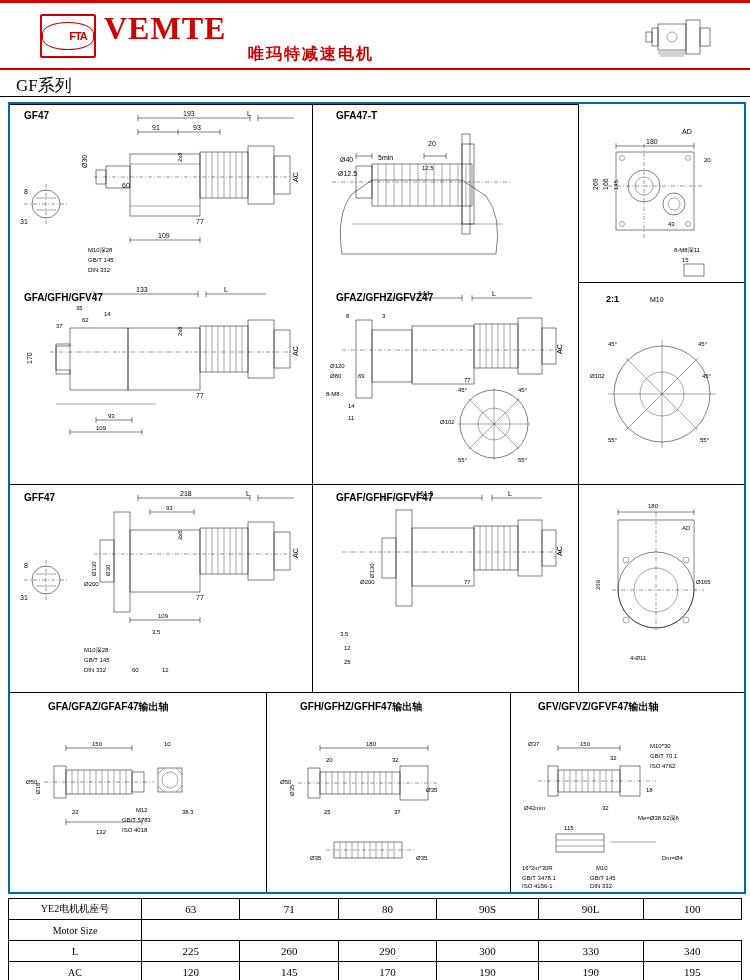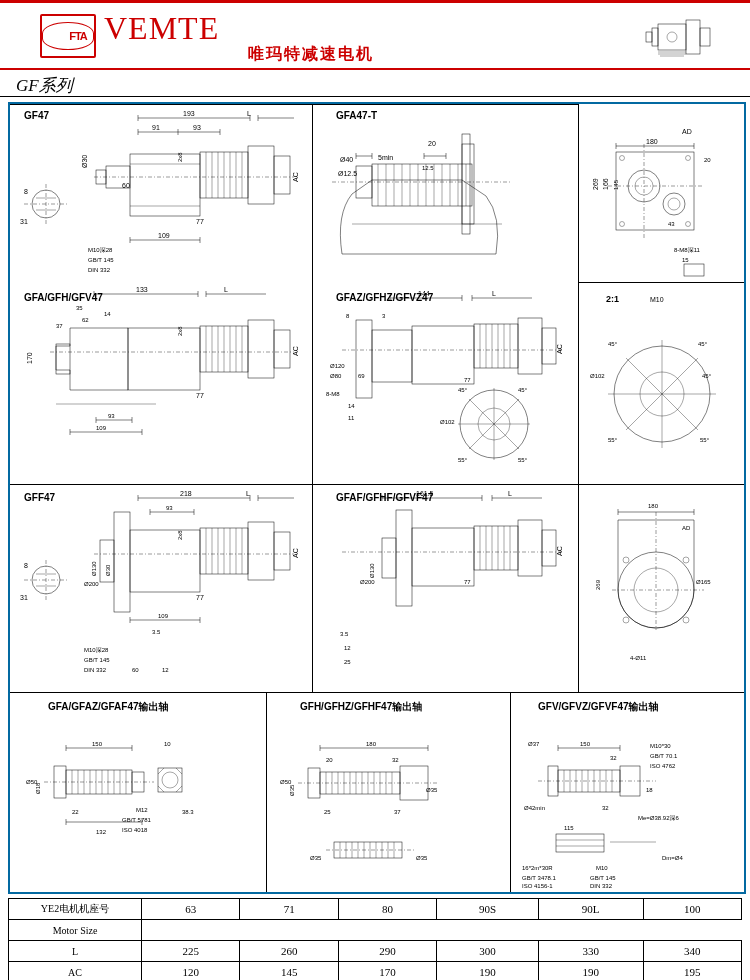--- a/index.html
+++ b/index.html
@@ -9,27 +9,27 @@
     font-family:"Liberation Sans", sans-serif;
     color:#000;
     overflow:hidden;
   }
   .page{position:relative;width:750px;height:980px;}
 
   
   .header{position:relative;height:70px;border-bottom:none;}
   .logo-box{position:absolute;left:40px;top:14px;width:52px;height:40px;border:2px solid #c00;border-radius:2px;display:flex;align-items:center;justify-content:center;}
   .logo-inner{width:38px;height:26px;border:1px solid #c00;border-radius:50%/40%;display:flex;align-items:center;justify-content:center;font-size:11px;font-weight:bold;color:#c00;letter-spacing:-1px;padding-left:20px;}
-  .brand{position:absolute;left:104px;top:10px;font-size:32px;font-weight:normal;color:#c00;letter-spacing:1px;font-family:"Liberation Serif",serif;}
+  .brand{position:absolute;left:104px;top:10px;font-size:32px;font-weight:bold;color:#c00;letter-spacing:1px;font-family:"Liberation Serif",serif;}
   .brand-cn{position:absolute;left:216px;top:44px;font-size:16px;font-weight:bold;color:#c00;letter-spacing:2px;padding-left:32px;}
   .hdr-rule{position:absolute;left:0;top:68px;width:750px;height:2px;background:#c00;}
   .hdr-rule2{position:absolute;left:0;top:0;width:750px;height:3px;background:#c00;}
   .gearbox-ico{position:absolute;right:34px;top:14px;width:66px;height:46px;}
 
-  .series{position:absolute;left:16px;top:74px;font-size:17px;font-style:italic;font-family:"Liberation Serif",serif;}
+  .series{position:absolute;left:16px;top:74px;font-size:17px;font-family:"Liberation Serif",serif;}
   .series-rule{position:absolute;left:0;top:96px;width:750px;height:1px;background:#000;}
 
   
   .frame{position:absolute;left:8px;top:102px;width:734px;height:788px;border:2px solid #0369a1;}
   .vline{position:absolute;background:#000;width:1px;}
   .hline{position:absolute;background:#000;height:1px;}
 
   .cell-label{position:absolute;font-size:10px;font-weight:bold;}
   .lbl{position:absolute;font-size:7px;}
 

